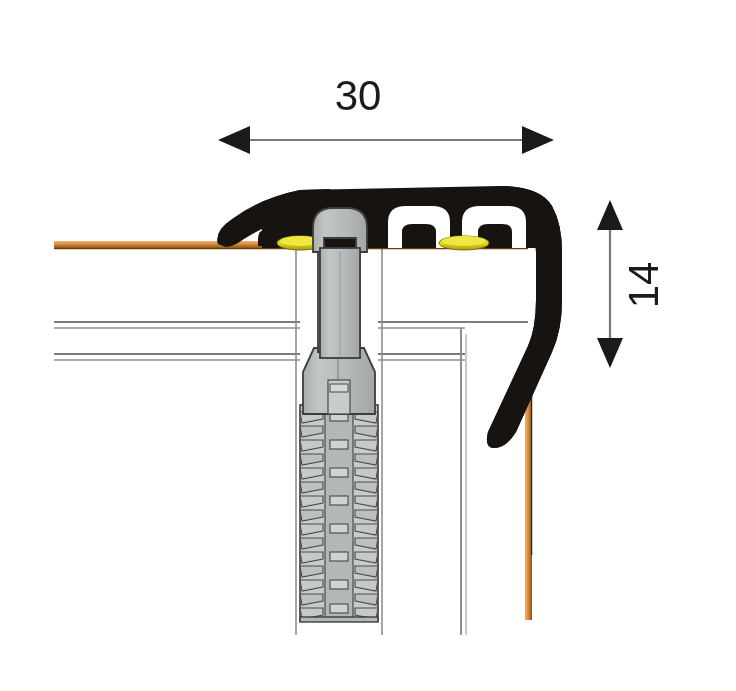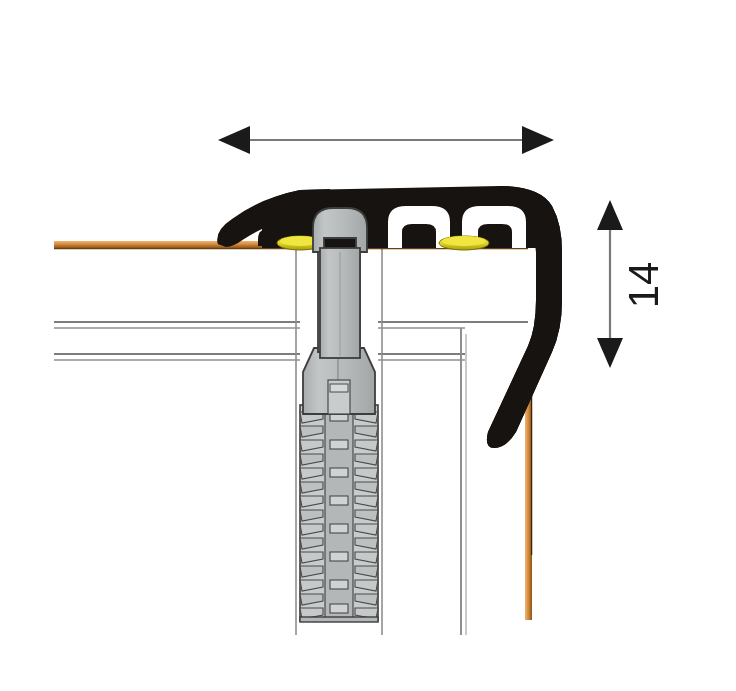--- a/index.html
+++ b/index.html
@@ -365,16 +365,17 @@
     </g>
 
     <g>
       <line x1="610" y1="209" x2="610" y2="359" stroke="#7a7a7a" stroke-width="2.2"></line>
       <polygon points="610,200 597,230 623,230" fill="#1a1a1a"></polygon>
       <polygon points="610,368 597,338 623,338" fill="#1a1a1a"></polygon>
     </g>
 
   </svg>
 
+  <div class="dim-label" id="label-width">30</div>
 
   <div class="dim-label" id="label-height">14</div>
 
 </div>
 
 </body></html>

